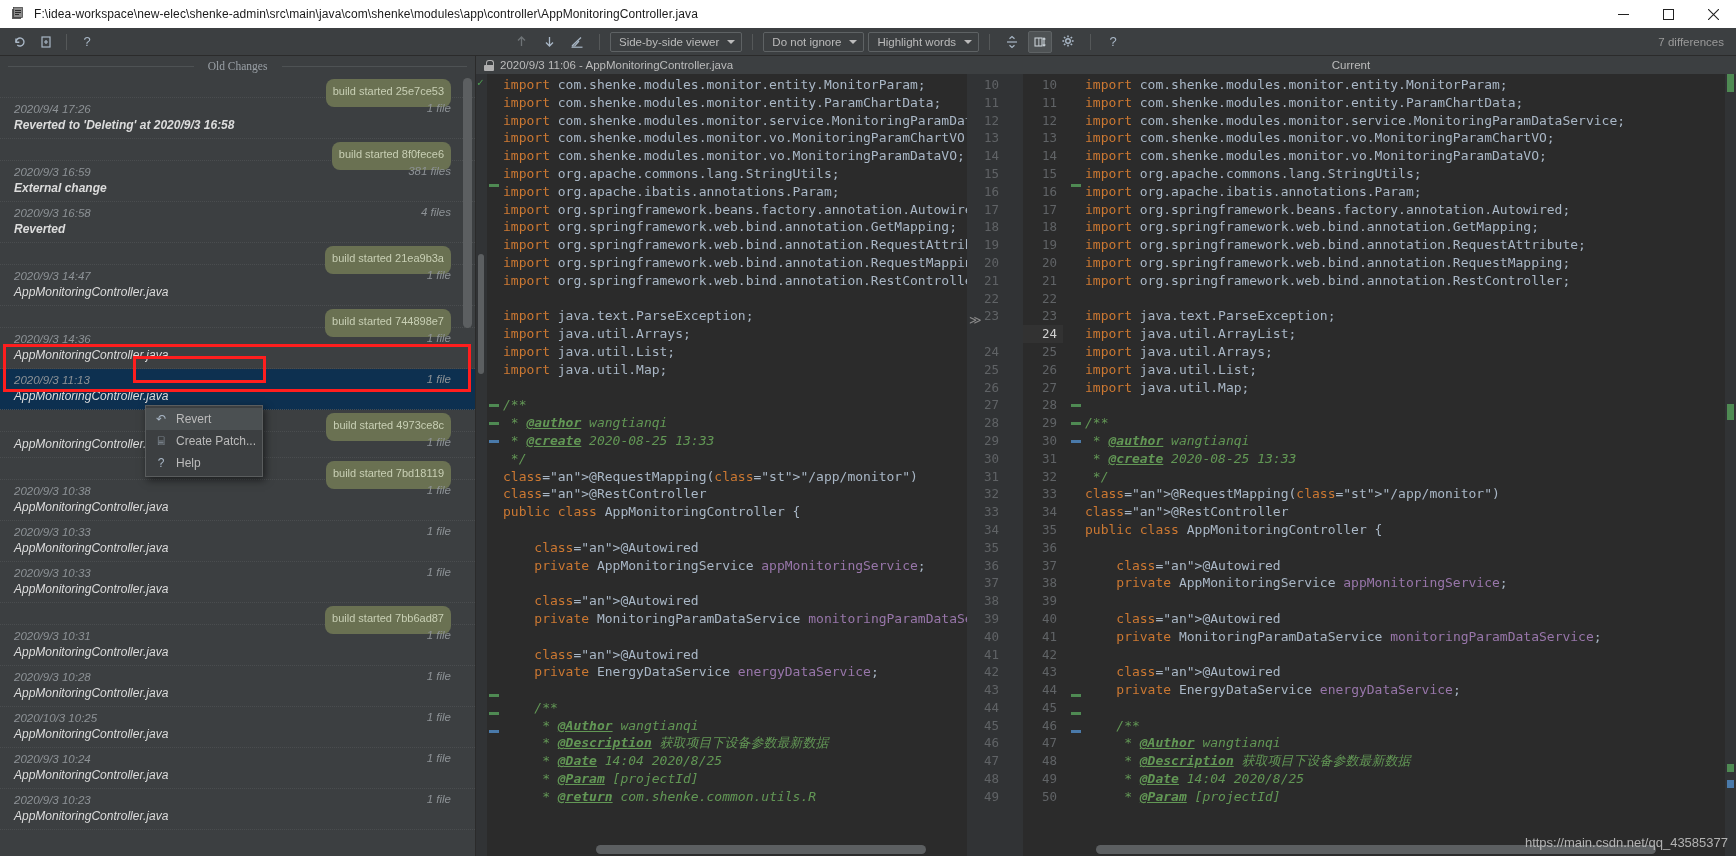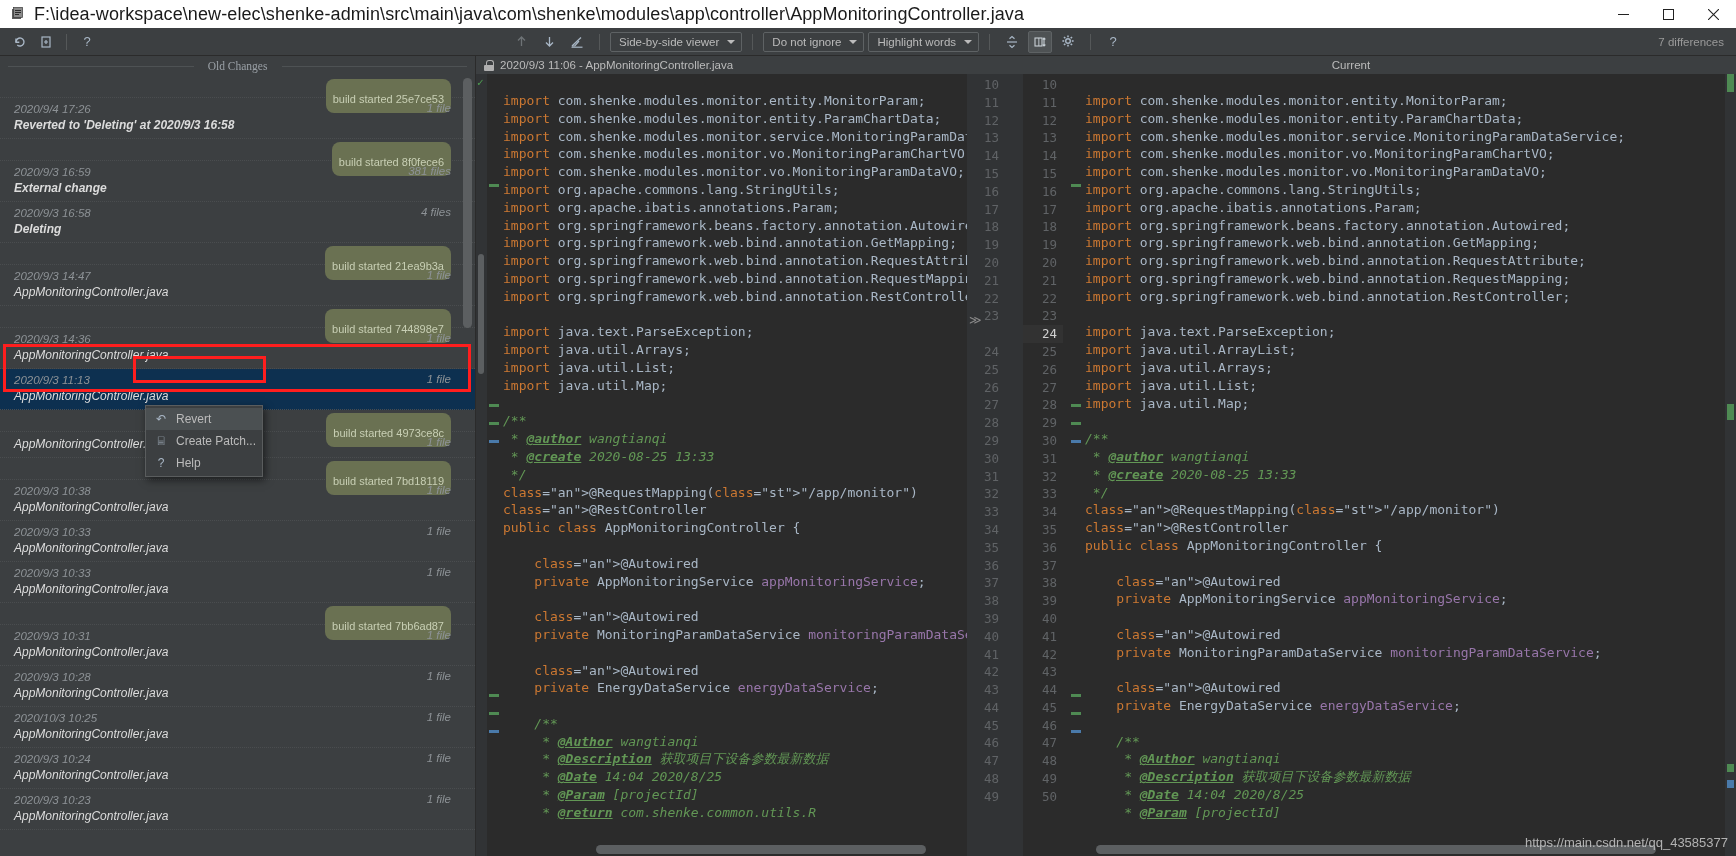--- a/index.html
+++ b/index.html
@@ -11,21 +11,21 @@
   }
   .app { position: relative; width: 1736px; height: 856px; background: #3c3f41; }
 
   
   .titlebar {
     height: 28px; background: #ffffff; display: flex; align-items: center;
     padding: 0 0 0 10px; position: relative;
   }
   .titlebar .tb-icon { width: 16px; height: 16px; margin-right: 8px; flex: 0 0 auto; position: relative; }
   .titlebar .tb-title {
-    font-size: 18px; color: #1a1a1a; white-space: nowrap; overflow: hidden;
+    font-size: 12px; color: #1a1a1a; white-space: nowrap; overflow: hidden;
     letter-spacing: 0.1px;
   }
   .winbtns { position: absolute; right: 0; top: 0; height: 28px; display: flex; }
   .winbtn { width: 45px; height: 28px; display: flex; align-items: center; justify-content: center; color: #222; font-size: 13px; }
 
   
   .toolbar {
     height: 28px; background: #3c3f41; display: flex; align-items: center;
     border-bottom: 1px solid #2b2b2b; position: relative;
   }
@@ -62,22 +62,22 @@
     position: relative; color: #9aa0a6; font-size: 11.5px;
   }
   .oldhdr .line { position: absolute; top: 10px; height: 1px; background: #4e5254; }
   .oldhdr .line.l { left: 8px; right: calc(50% + 44px); }
   .oldhdr .line.r { right: 8px; left: calc(50% + 44px); }
   .oldhdr span { position: relative; z-index: 2; background: #3c3f41; padding: 0 6px; font-family: Liberation Serif, serif; }
 
   .hist { position: relative; }
   .buildrow { height: 22px; position: relative; border-bottom: 1px dotted #4a4d4f; }
   .buildtag {
-    position: absolute; right: 24px; top: 3px; height: 34px; line-height: 16px;
-    background: #6a7152; color: #c8cfb4; font-size: 11px; padding: 12px 7px; border-radius: 8px;
+    position: absolute; right: 24px; top: 3px; height: 28px; line-height: 16px;
+    background: #6a7152; color: #c8cfb4; font-size: 11px; padding: 4px 7px; border-radius: 8px;
     white-space: nowrap;
   }
   .rev {
     position: relative; padding: 4px 0 5px 14px; border-bottom: 1px dotted #4a4d4f; font-style: italic;
   }
   .rev .date { color: #8d9296; font-size: 11.5px; line-height: 15px; }
   .rev .label { color: #dcdcdc; font-size: 12px; line-height: 16px; }
   .rev .label.b { font-weight: bold; }
   .rev .files {
     position: absolute; right: 24px; top: 4px; color: #8d9296; font-size: 11.5px;
@@ -113,21 +113,21 @@
   .lockico::after { content: ""; position: absolute; left: 2px; top: 0; width: 6px; height: 6px; border: 1.5px solid #b0b0b0; border-bottom: none; border-radius: 3px 3px 0 0; }
 
   .editors { flex: 1; display: flex; position: relative; overflow: hidden; font-family: "DejaVu Sans Mono", monospace; font-size: 13px; }
   .gutterbar { width: 11px; background: #313335; position: relative; flex: 0 0 11px; }
   .ed {
     position: relative; background: #2b2b2b; overflow: hidden;
   }
   .ed.left { width: 480px; flex: 0 0 480px; }
   .ed.right { flex: 1; }
   .code {
-    position: absolute; top: 0; white-space: pre; line-height: 17.8px; padding-top: 18px;
+    position: absolute; top: 0; white-space: pre; line-height: 17.8px; padding-top: 2px;
     font-size: 13px; color: #a9b7c6;
   }
   .code div { height: 17.8px; }
   .kw { color: #cc7832; }
   .cm { color: #629755; font-style: italic; }
   .cmtag { color: #629755; font-style: italic; font-weight: bold; text-decoration: underline; }
   .fld { color: #9876aa; }
 
   .midgut { width: 56px; flex: 0 0 56px; background: #313335; position: relative; }
 
@@ -289,21 +289,21 @@
           <div class="buildrow">
             <div class="buildtag">build started 8f0fece6</div>
           </div>
           <div class="rev">
             <div class="date">2020/9/3 16:59</div>
             <div class="label b">External change</div>
             <div class="files">381 files</div>
           </div>
           <div class="rev">
             <div class="date">2020/9/3 16:58</div>
-            <div class="label b">Deleting</div>
+            <div class="label b">Reverted</div>
             <div class="files">4 files</div>
           </div>
           <div class="buildrow">
             <div class="buildtag">build started 21ea9b3a</div>
           </div>
           <div class="rev">
             <div class="date">2020/9/3 14:47</div>
             <div class="label">AppMonitoringController.java</div>
             <div class="files">1 file</div>
           </div>

